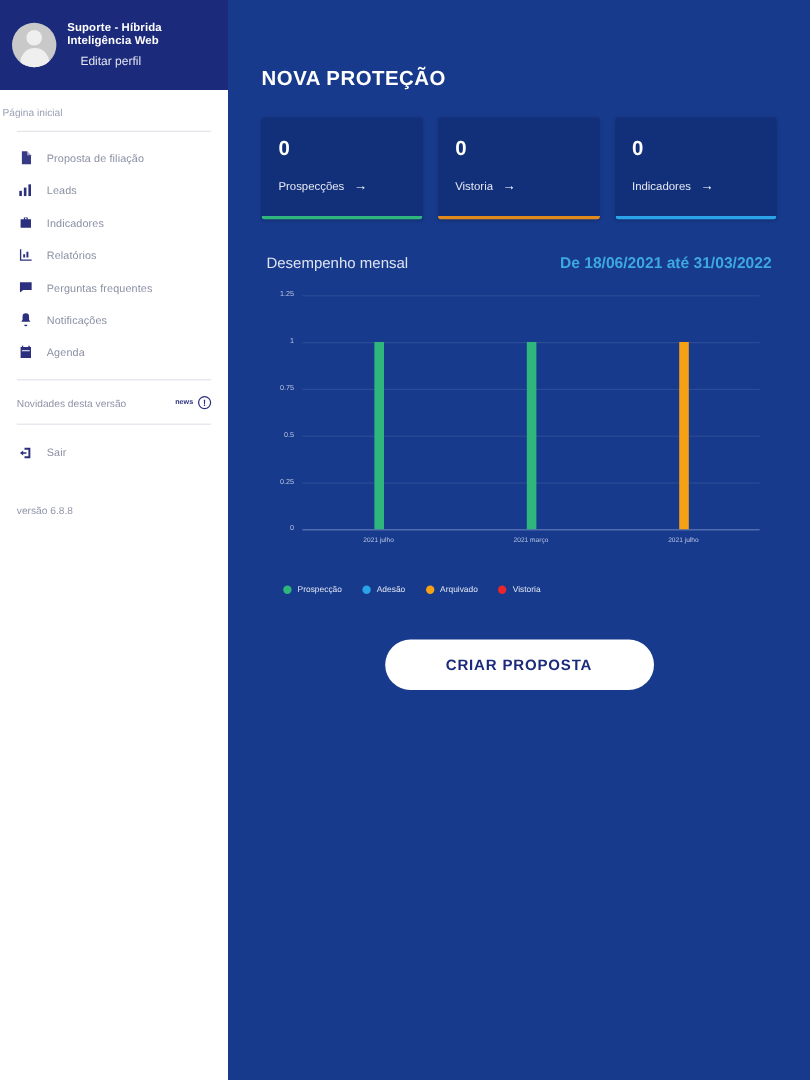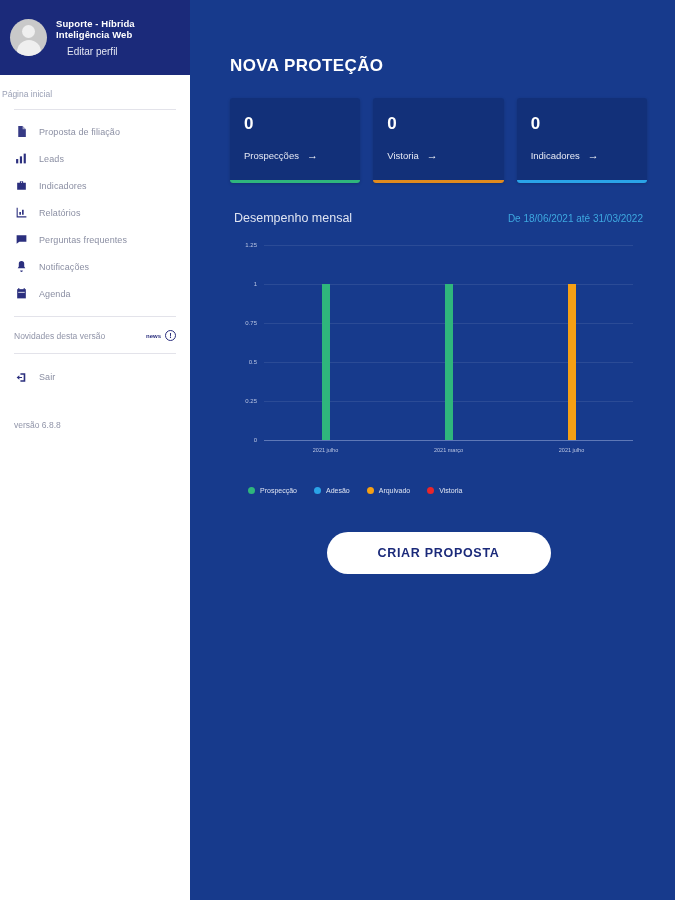--- a/index.html
+++ b/index.html
@@ -2,21 +2,21 @@
 <html><head>
 <meta charset="utf-8">
 <style>
   * { box-sizing: border-box; margin: 0; padding: 0; }
   html, body {
     width: 675px; height: 900px;
     font-family: "Liberation Sans", sans-serif;
     background: #173a8c;
     overflow: hidden;
   }
-  .app { display: flex; width: 675px; height: 900px; gap: 12px; }
+  .app { display: flex; width: 675px; height: 900px; }
 
   
   .sidebar {
     width: 190px; height: 900px;
     background: #ffffff;
     flex: 0 0 190px;
     display: flex; flex-direction: column;
     position: relative;
   }
   .profile {
@@ -144,21 +144,21 @@
   .card-arrow { color: #ffffff; font-size: 11px; line-height: 1; }
   .card-bar {
     position: absolute; left: 0; right: 0; bottom: 0; height: 3.5px;
   }
 
   .chart-head {
     display: flex; align-items: baseline; justify-content: space-between;
     margin-top: 28px; padding: 0 4px;
   }
   .chart-title { color: #dfe4f2; font-size: 12.5px; }
-  .chart-range { color: #3ea8e0; font-size: 10px; font-weight: normal; }
+  .chart-range { color: #3ea8e0; font-size: 13px; font-weight: bold; }
 
   .chart-wrap {
     margin-top: 16px; height: 220px;
     position: relative;
     padding: 4px 14px 20px 34px;
   }
   .plot {
     position: relative; width: 100%; height: 100%;
     border-bottom: 1px solid #4f6bb0;
   }

